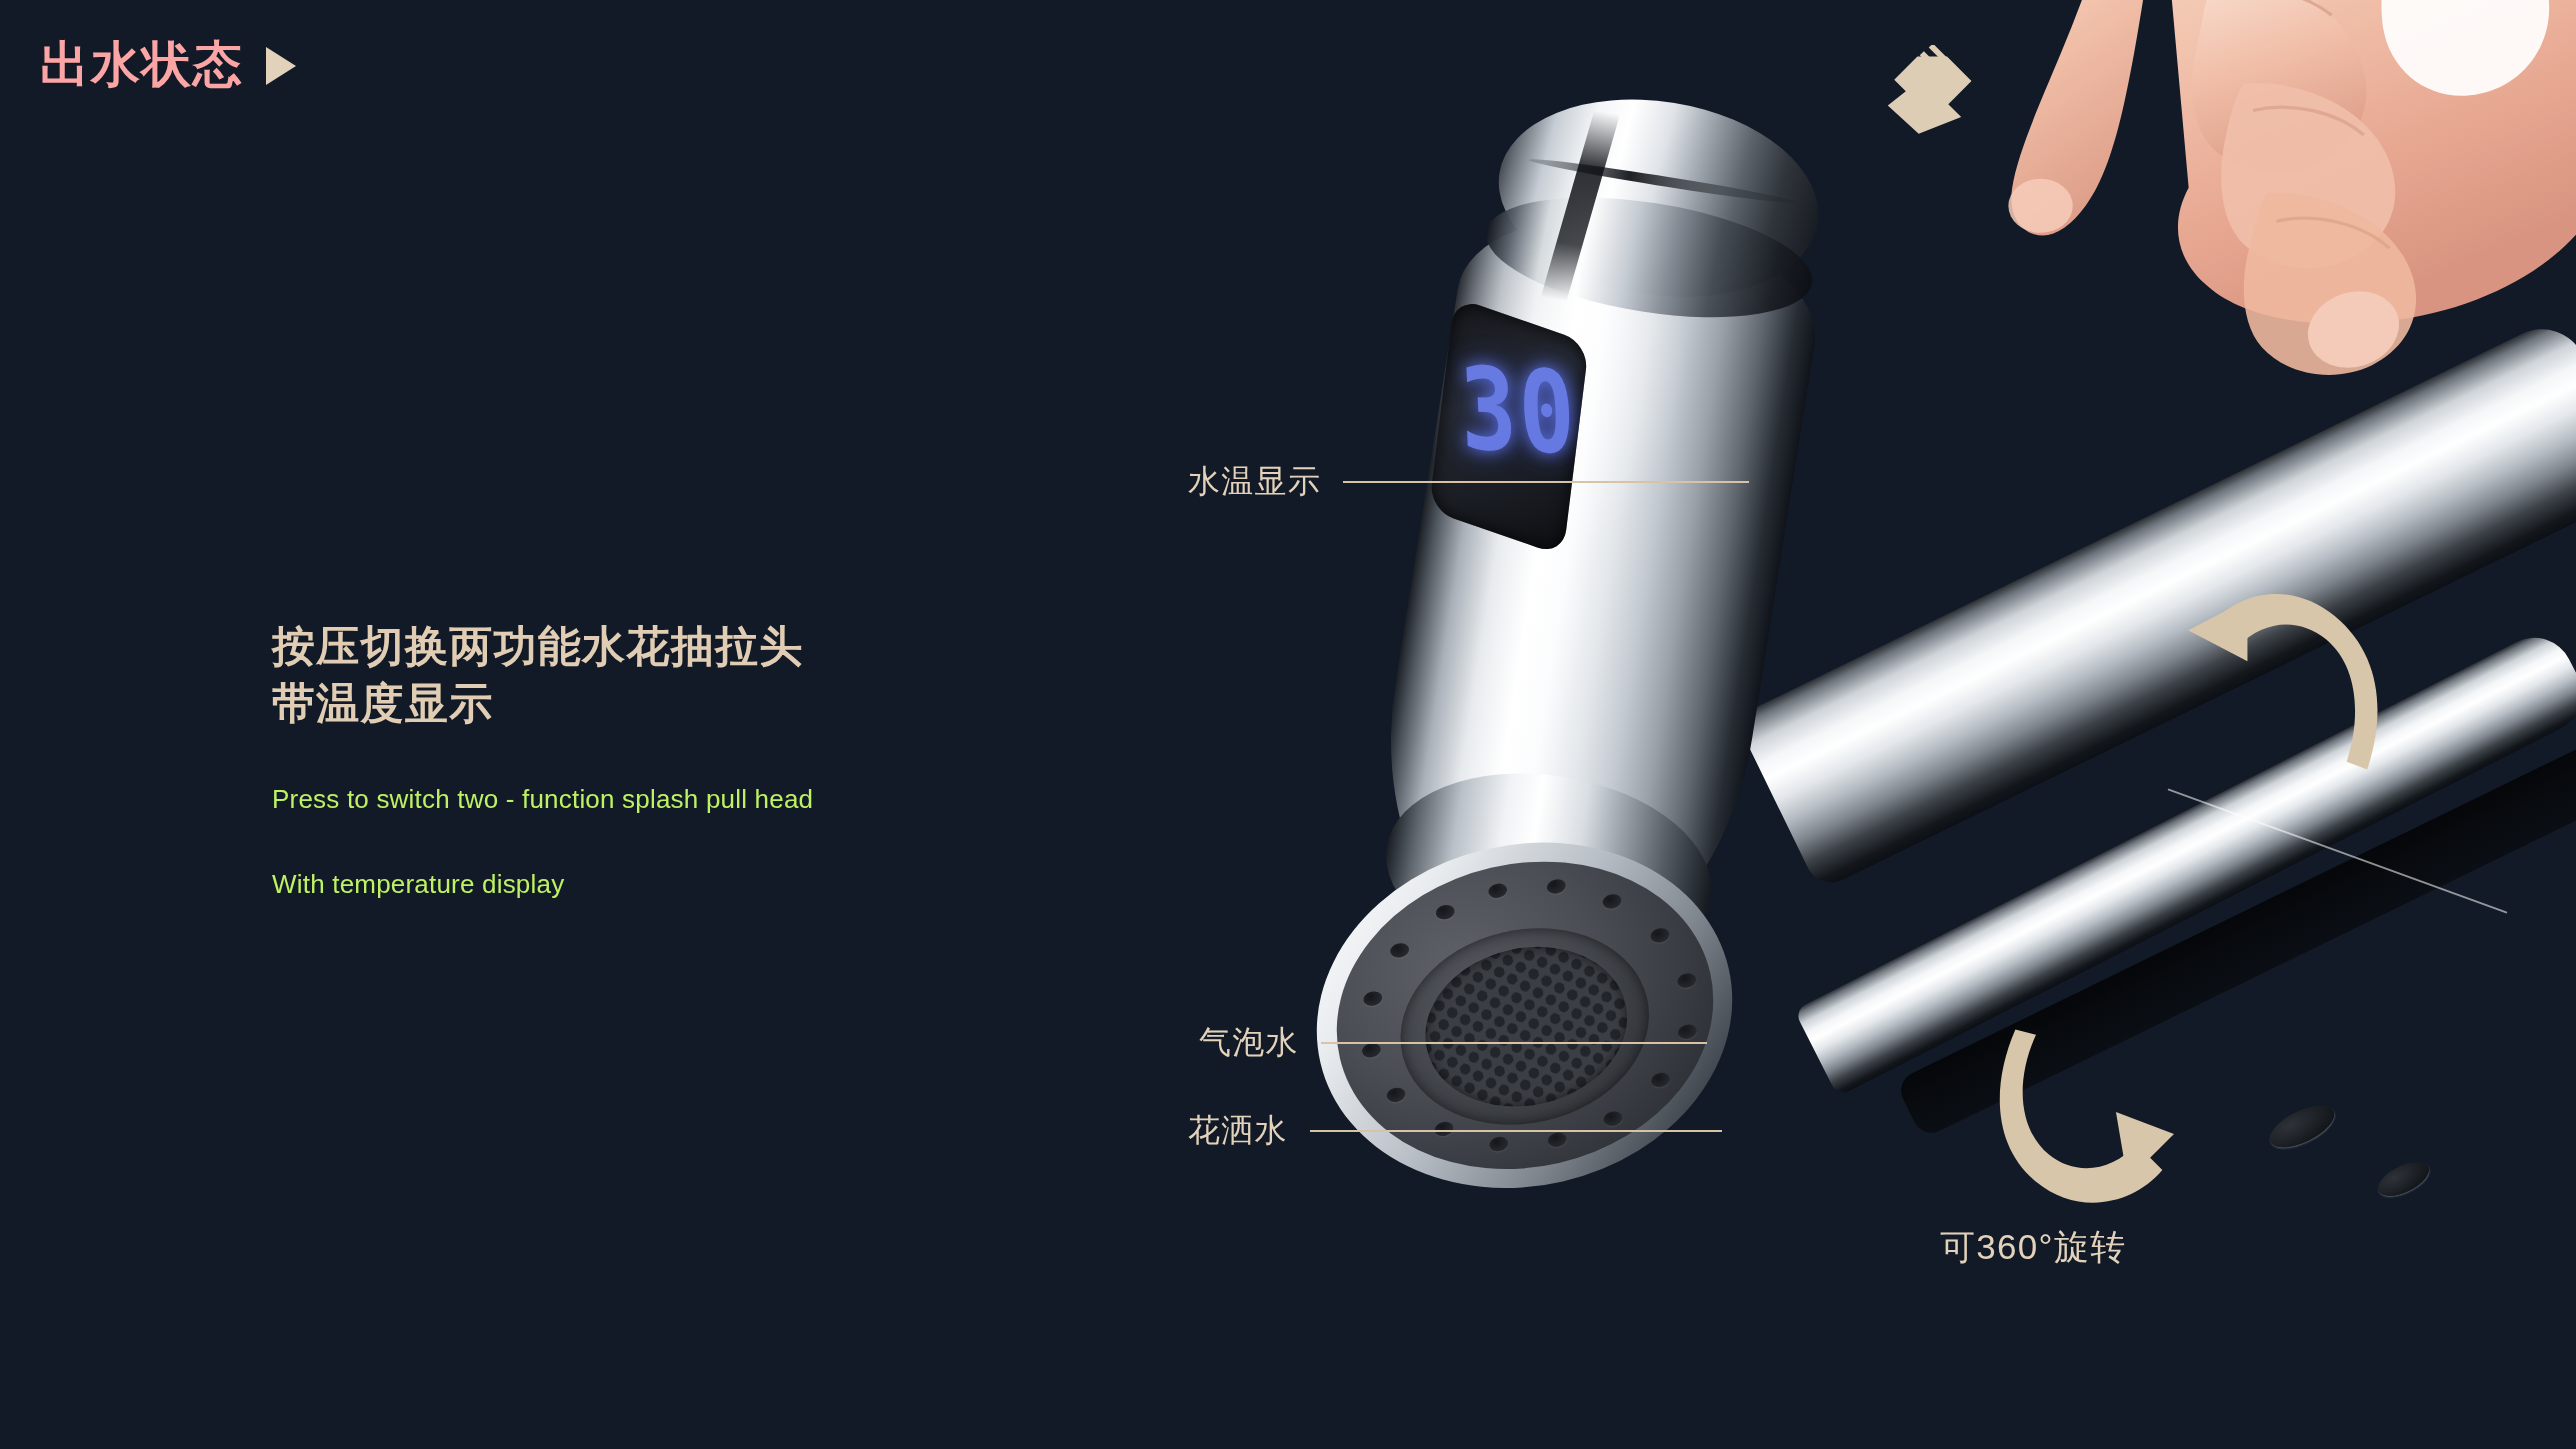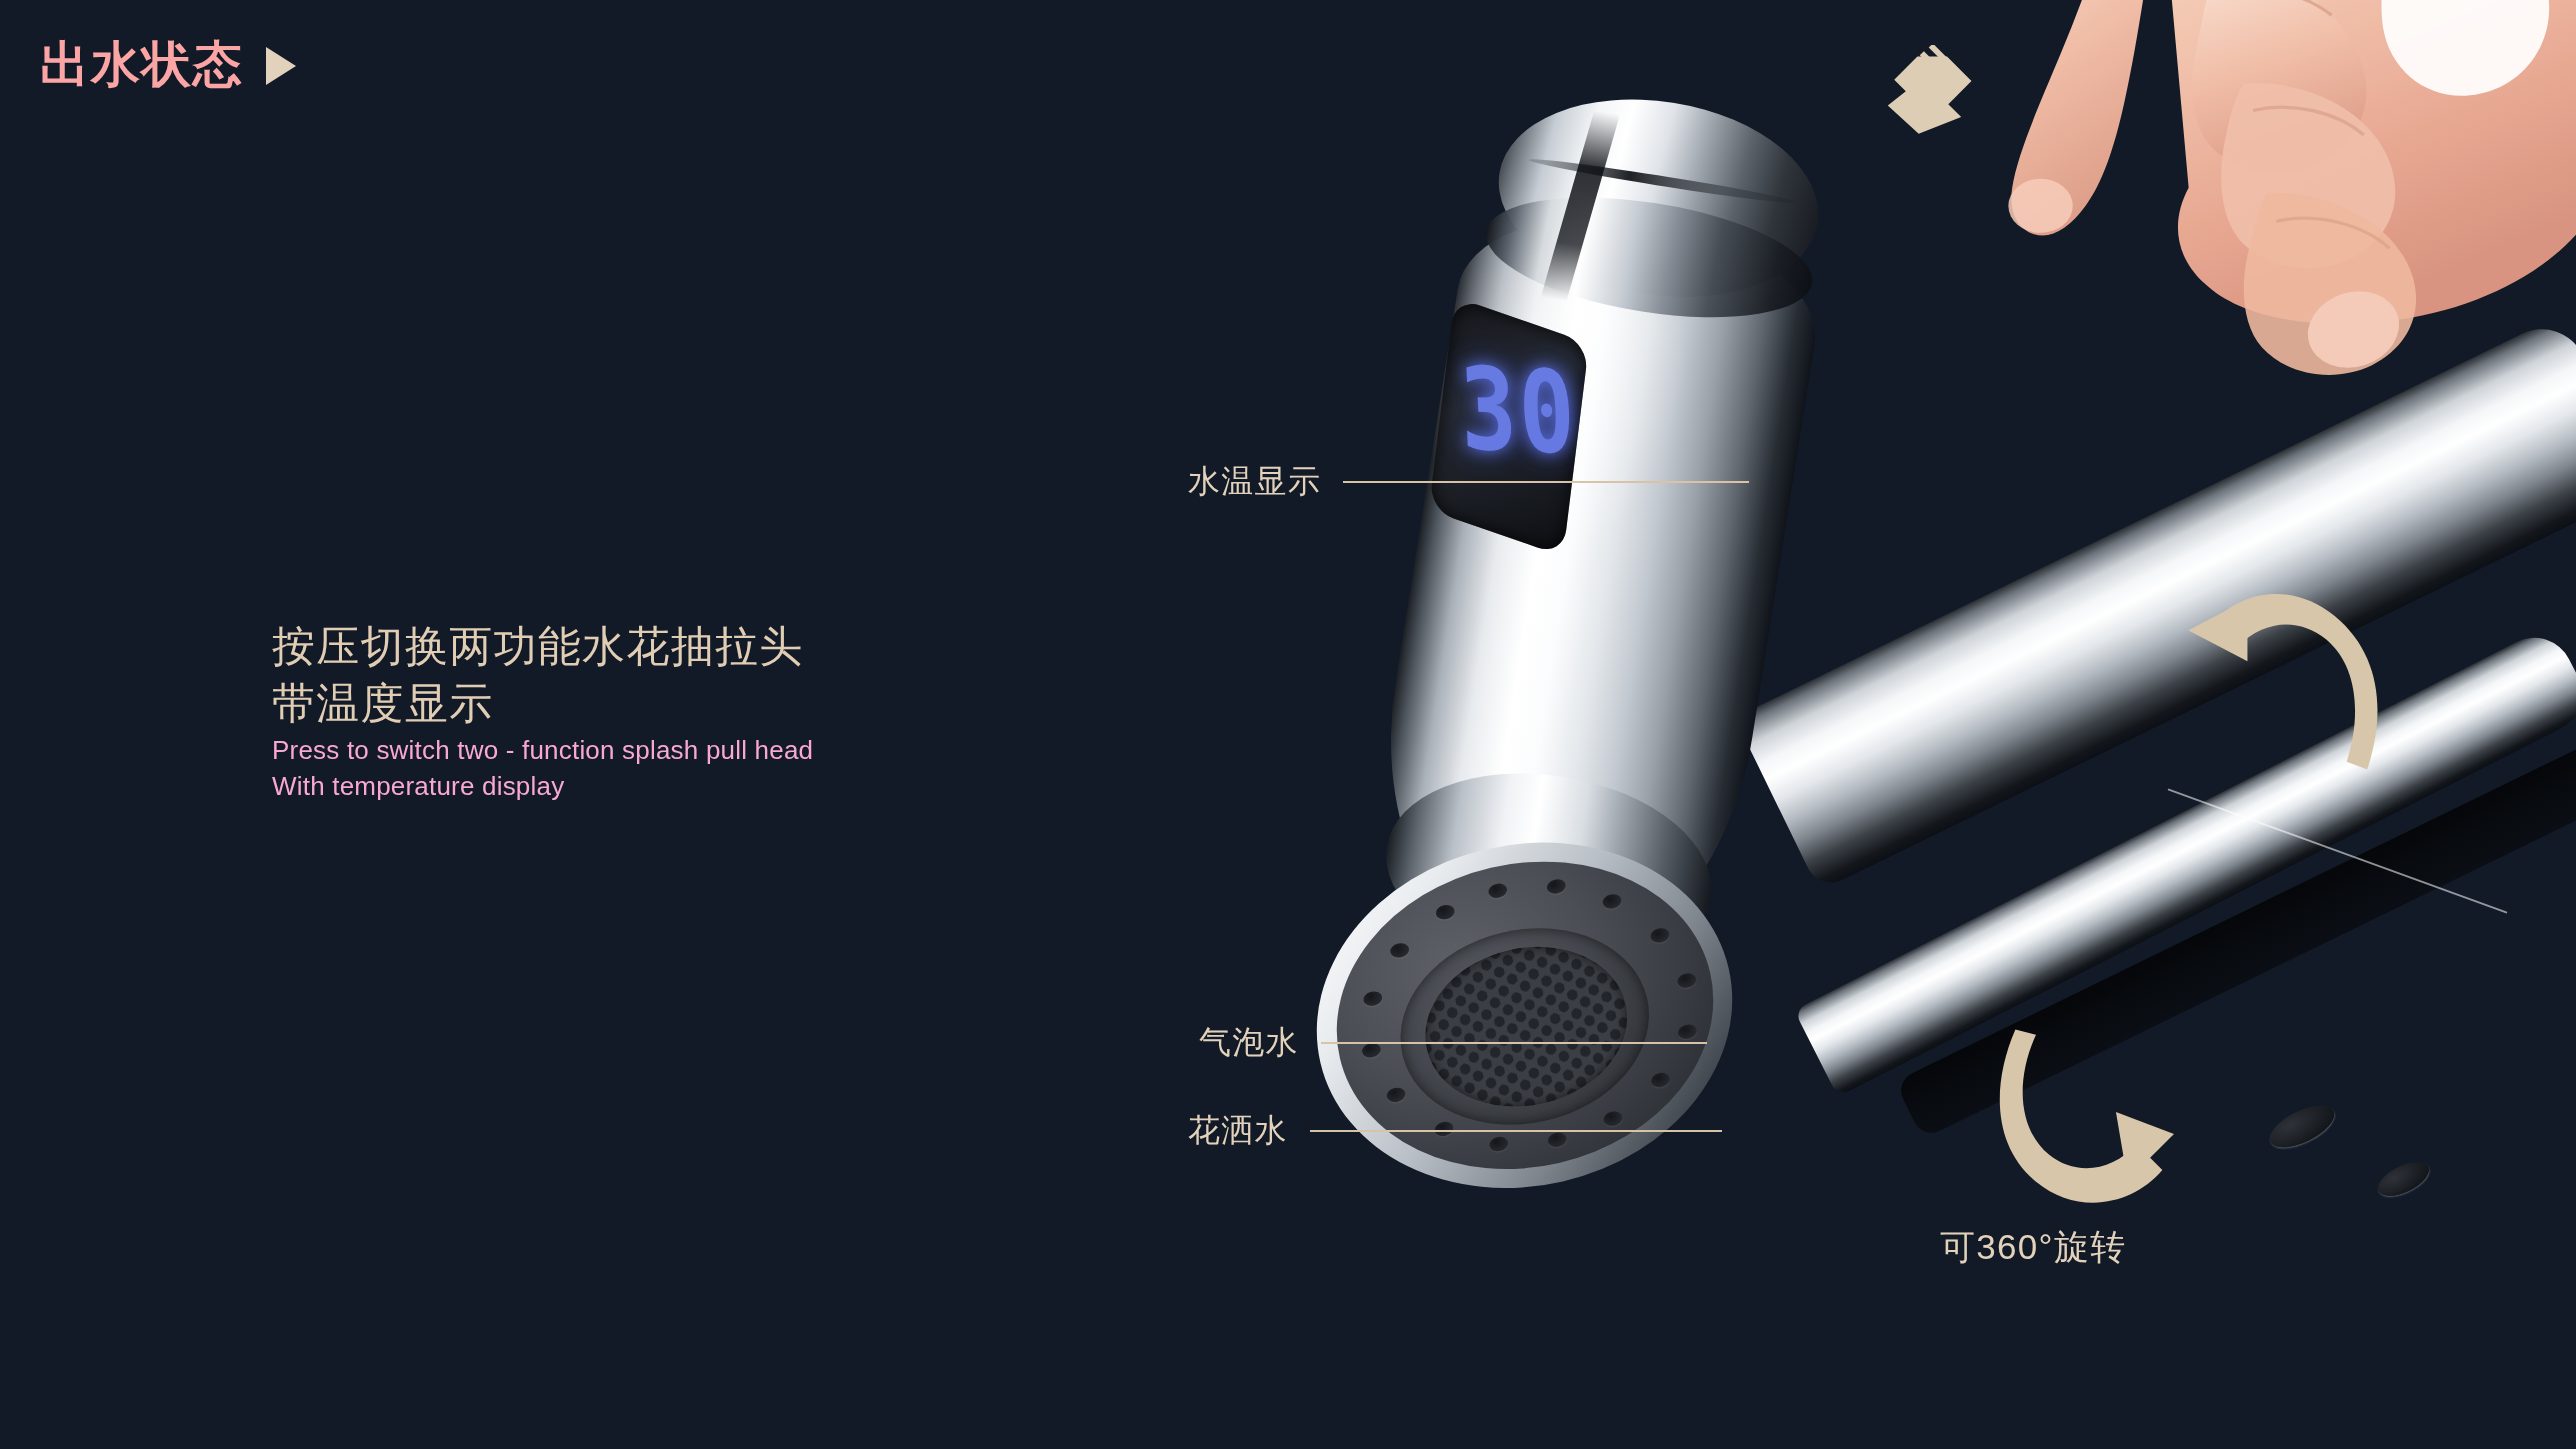--- a/index.html
+++ b/index.html
@@ -27,24 +27,25 @@
     border-left:30px solid #e3d2bb;
     border-top:19.3px solid transparent;
     border-bottom:19.3px solid transparent;
     margin-top:2.6px;
   }
 
   
   #copy { position:absolute; left:272px; top:618px; }
   #copy .cn {
     font-size:43px; color:#e0cdb4; line-height:1.32;
-    letter-spacing:1.3px; font-weight:400; white-space:nowrap;
+    letter-spacing:1.3px; font-weight:700; white-space:nowrap;
   }
   #copy .en {
-    font-size:26px; color:#f9a8d4; line-height:1.42;
+    margin-top:49px;
+    font-size:26px; color:#bef264; line-height:1.42;
     letter-spacing:0.2px; white-space:nowrap;
   }
 
   
   .callout { position:absolute; display:flex; align-items:center; }
   .callout .lbl {
     font-size:32px; color:#e3d2bb; letter-spacing:1.3px; white-space:nowrap;
   }
   .callout .lead { height:1.9px; background:#d8c3a6; margin-left:22px; }
 

